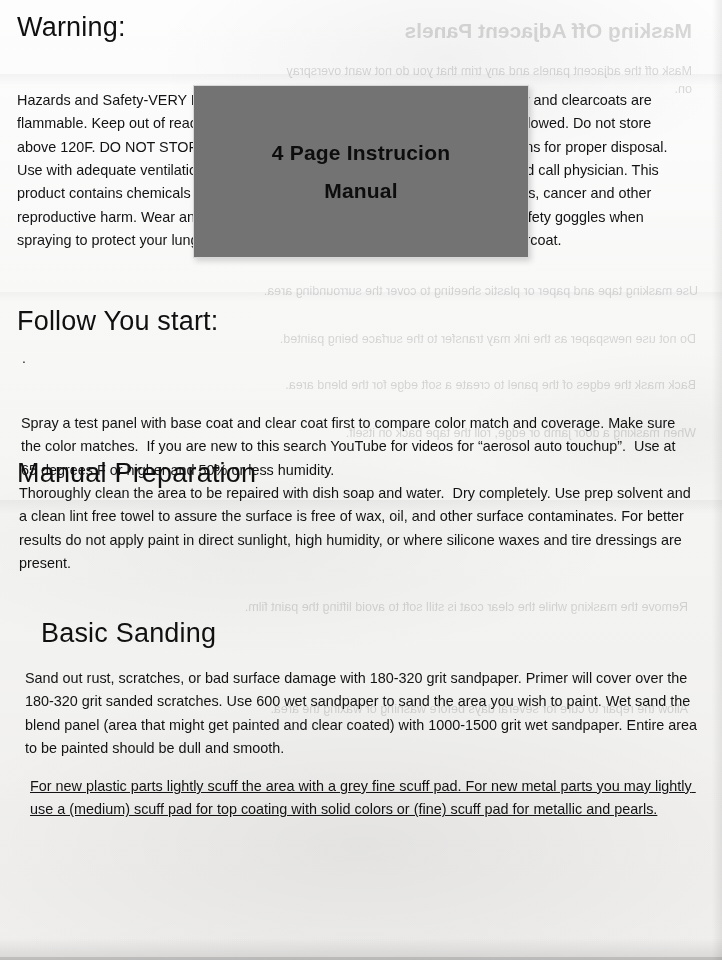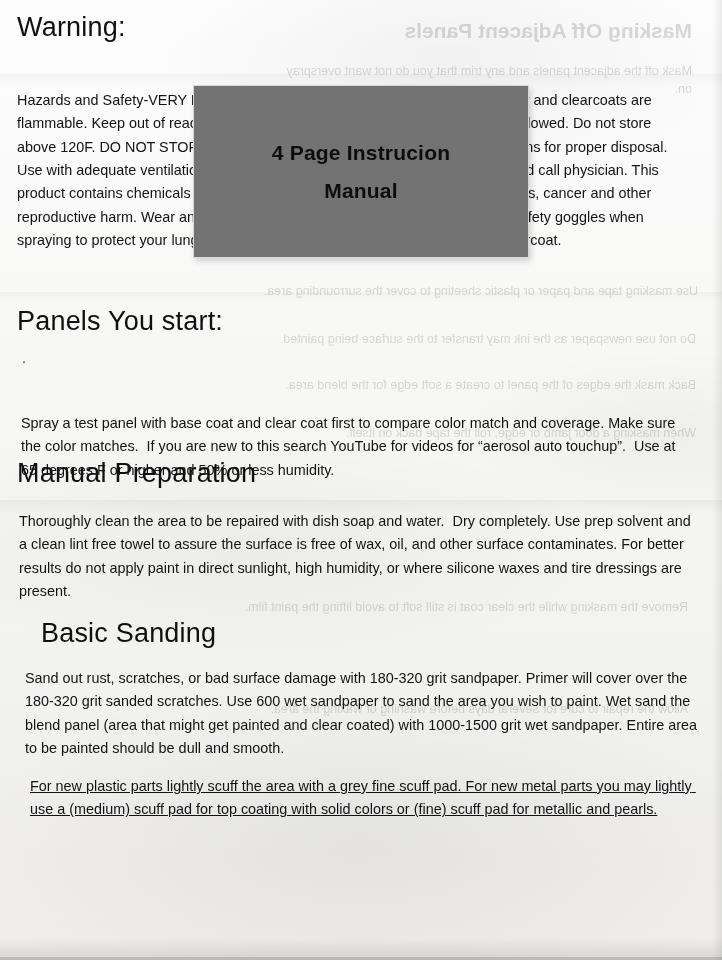--- a/index.html
+++ b/index.html
@@ -158,26 +158,26 @@
 <div class="band" id="band1"></div>
 <div class="band" id="band2"></div>
 <div class="band" id="band3"></div>
 <div class="band" id="band4"></div>
 
 <div class="content">
 
   <h1 class="heading" style="left:17px; top:12px; width:400px;">Warning:</h1>
   <p class="para" style="left:17px; top:89px; width:672px;">Hazards and Safety-VERY IMPORTANT. Aerosol touch-up paint including primer and clearcoats are flammable. Keep out of reach of children. Call a physician IMMEDIATELY if swallowed. Do not store above 120F. DO NOT STORE IN CAR and avoid freezing. Follow local regulations for proper disposal. Use with adequate ventilation. If you feel dizzy, stop product use immediately and call physician. This product contains chemicals known to the State of California to cause birth defects, cancer and other reproductive harm. Wear an approved automotive paint respirator and WEAR safety goggles when spraying to protect your lungs and eyes. This includes the primer, paint and clearcoat.</p>
 
-  <h1 class="heading" style="left:17px; top:306px; width:400px;">Panels You start:</h1>
+  <h1 class="heading" style="left:17px; top:306px; width:400px;">Follow You start:</h1>
   <span class="dot" style="left:22px; top:350px;">.</span>
   <p class="para" style="left:21px; top:366px; width:672px;margin-top:46px;">Spray a test panel with base coat and clear coat first to compare color match and coverage. Make sure the color matches.  If you are new to this search YouTube for videos for “aerosol auto touchup”.  Use at 65 degrees F or higher and 50% or less humidity.</p>
 
   <h1 class="heading" style="left:17px; top:458px; width:420px;">Manual Preparation</h1>
-  <p class="para" style="left:19px; top:510px; width:678px;">Thoroughly clean the area to be repaired with dish soap and water.  Dry completely. Use prep solvent and a clean lint free towel to assure the surface is free of wax, oil, and other surface contaminates. For better results do not apply paint in direct sunlight, high humidity, or where silicone waxes and tire dressings are present.</p>
+  <p class="para" style="left:19px; top:482px; width:678px;">Thoroughly clean the area to be repaired with dish soap and water.  Dry completely. Use prep solvent and a clean lint free towel to assure the surface is free of wax, oil, and other surface contaminates. For better results do not apply paint in direct sunlight, high humidity, or where silicone waxes and tire dressings are present.</p>
 
   <h1 class="heading" style="left:17px; top:618px; width:420px;margin-left:24px;">Basic Sanding</h1>
   <p class="para" style="left:25px; top:667px; width:672px;">Sand out rust, scratches, or bad surface damage with 180-320 grit sandpaper. Primer will cover over the 180-320 grit sanded scratches. Use 600 wet sandpaper to sand the area you wish to paint. Wet sand the blend panel (area that might get painted and clear coated) with 1000-1500 grit wet sandpaper. Entire area to be painted should be dull and smooth.</p>
   <p class="para" style="left:30px; top:775px; width:662px;text-decoration:underline;">For new plastic parts lightly scuff the area with a grey fine scuff pad. For new metal parts you may lightly use a (medium) scuff pad for top coating with solid colors or (fine) scuff pad for metallic and pearls.</p>
 
 </div>
 
 <div id="sticker">
   <div class="l1">4 Page Instrucion</div>
   <div class="l2">Manual</div>

